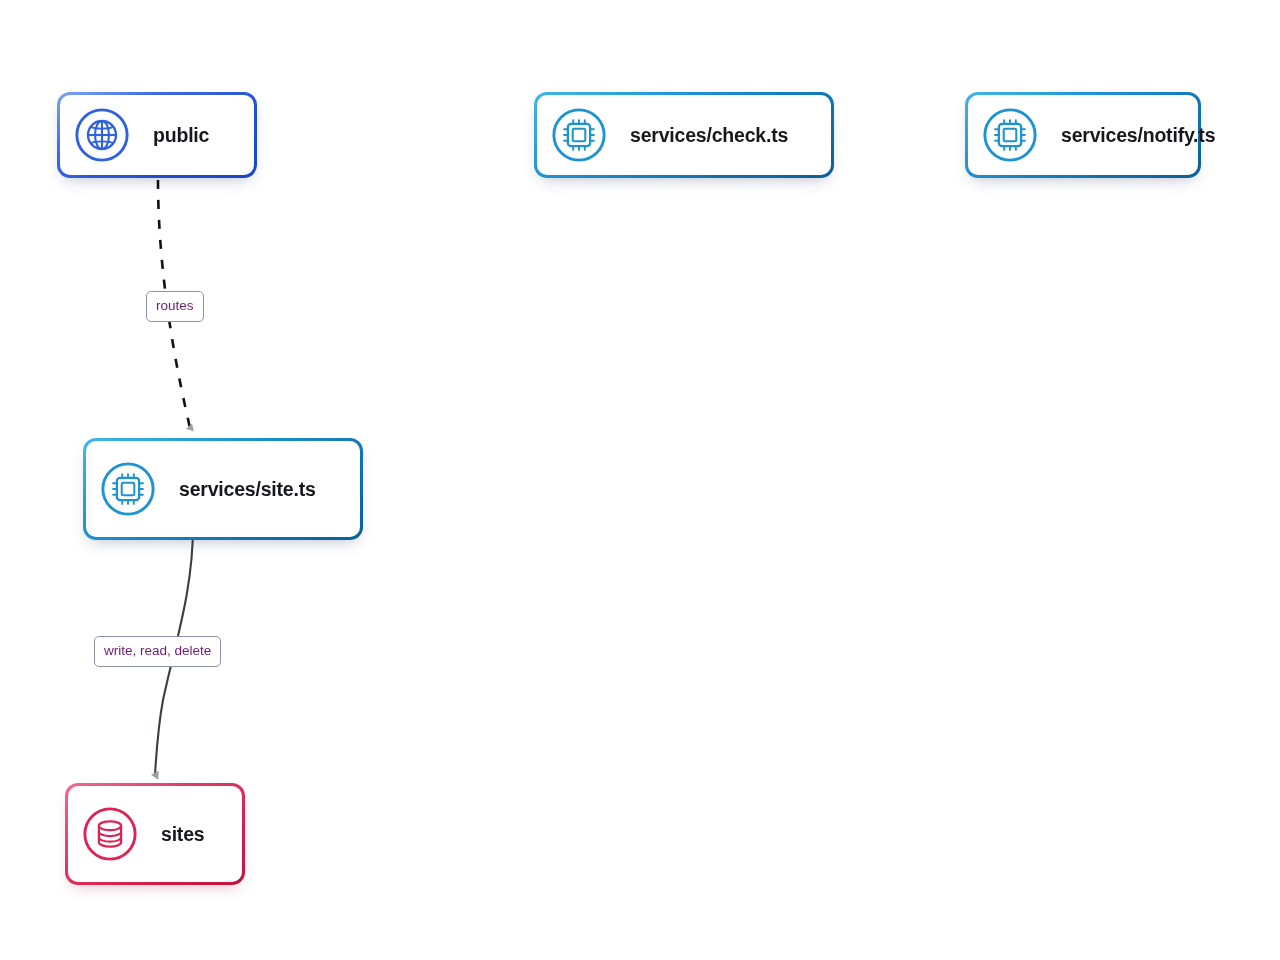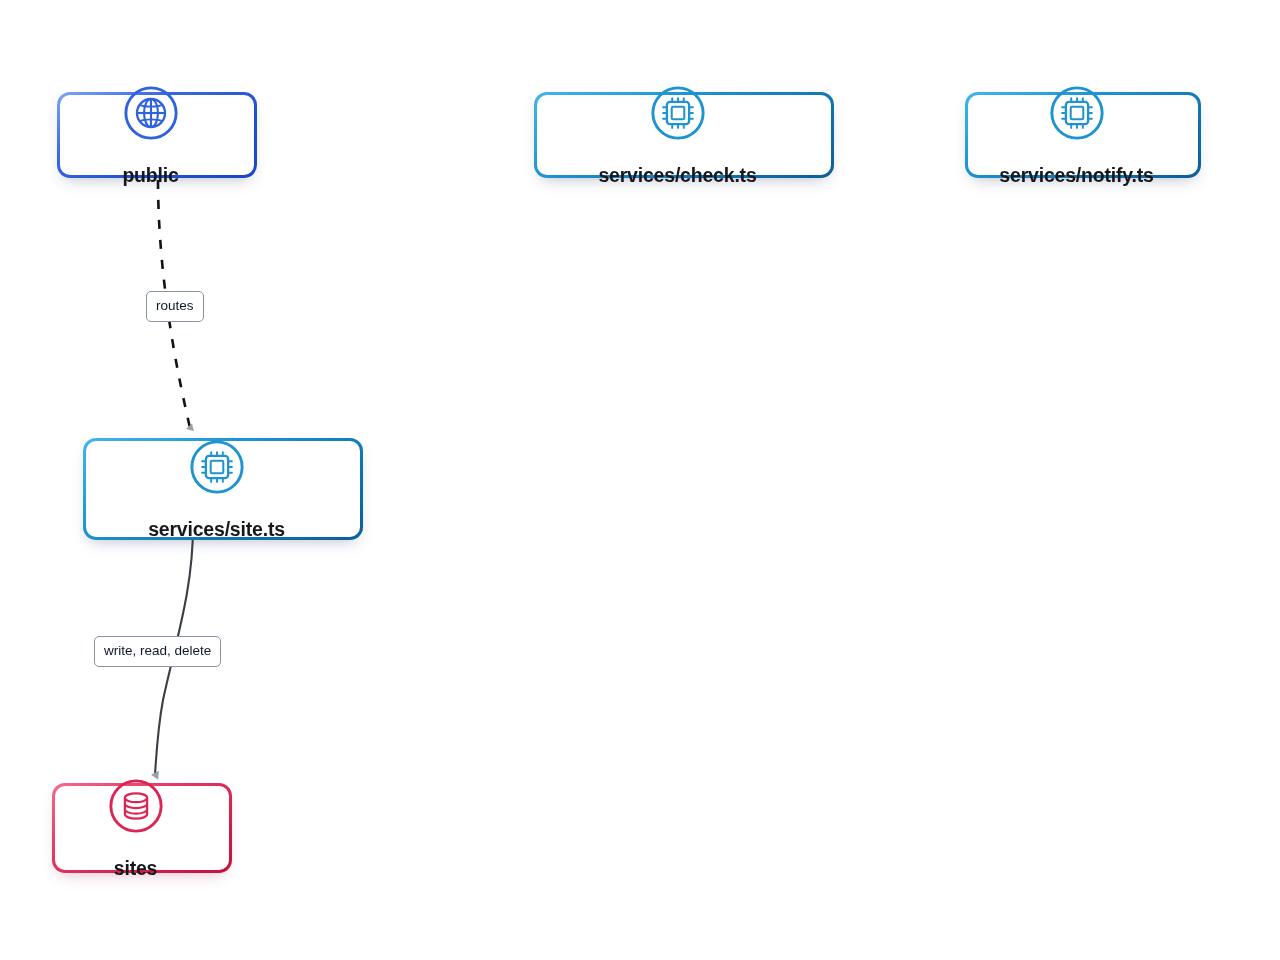--- a/index.html
+++ b/index.html
@@ -28,21 +28,20 @@
     top: 0;
     width: 1280px;
     height: 960px;
     pointer-events: none;
   }
   .node-inner {
     display: flex;
     align-items: center;
     gap: 22px;
     width: 100%;
-    flex-direction: column;
   }
   .node-icon {
     flex: 0 0 auto;
     width: 58px;
     height: 58px;
     display: block;
   }
   .node-label {
     font-size: 19.5px;
     font-weight: 600;
@@ -80,21 +79,21 @@
   .shadow-soft { box-shadow: 0 7px 16px -7px rgba(30, 45, 90, 0.34); }
   .shadow-soft-db { box-shadow: 0 7px 16px -7px rgba(140, 20, 55, 0.30); }
 
   
   .edge-label {
     position: absolute;
     box-sizing: border-box;
     background: #ffffff;
     border: 1px solid #8a93a6;
     border-radius: 5px;
-    color: #0f172a;
+    color: #701a75;
     font-size: 13.5px;
     line-height: 1;
     padding: 7px 9px 8px 9px;
     white-space: nowrap;
     font-family: "Liberation Sans", sans-serif;
   }
 </style>
 </head>
 <body>
 
@@ -215,21 +214,21 @@
             <line x1="41.8" y1="24" x2="45.4" y2="24"></line>
             <line x1="41.8" y1="30" x2="45.4" y2="30"></line>
             <line x1="41.8" y1="36" x2="45.4" y2="36"></line>
           </g>
         </svg>
         <span class="node-label">services/site.ts</span>
       </div>
     </div>
   </div>
 
-  <div class="gradbox grad-db shadow-soft-db" style="left:52px; top:783px; width:180px; height:90px;">
+  <div class="gradbox grad-db shadow-soft-db" style="left:65px; top:783px; width:180px; height:102px;">
     <div class="inner">
       <div class="node-inner">
         <svg class="node-icon" viewBox="0 0 60 60">
           <circle cx="30" cy="30" r="26" fill="none" stroke="#dc2455" stroke-width="3"></circle>
           <ellipse cx="30" cy="21.5" rx="11.5" ry="4.6" fill="none" stroke="#dc2455" stroke-width="2.3"></ellipse>
           <path d="M18.5,21.5 L18.5,38.5 C18.5,41 23.7,43.1 30,43.1 C36.3,43.1 41.5,41 41.5,38.5 L41.5,21.5" fill="none" stroke="#dc2455" stroke-width="2.3"></path>
           <path d="M18.5,27.6 C18.5,30.1 23.7,32.2 30,32.2 C36.3,32.2 41.5,30.1 41.5,27.6" fill="none" stroke="#dc2455" stroke-width="2.1"></path>
           <path d="M18.5,33.3 C18.5,35.8 23.7,37.9 30,37.9 C36.3,37.9 41.5,35.8 41.5,33.3" fill="none" stroke="#dc2455" stroke-width="2.1"></path>
         </svg>
         <span class="node-label">sites</span>

